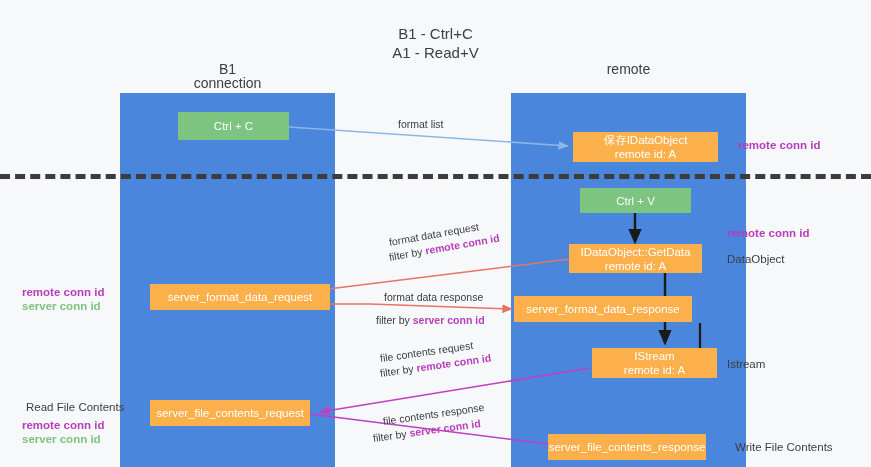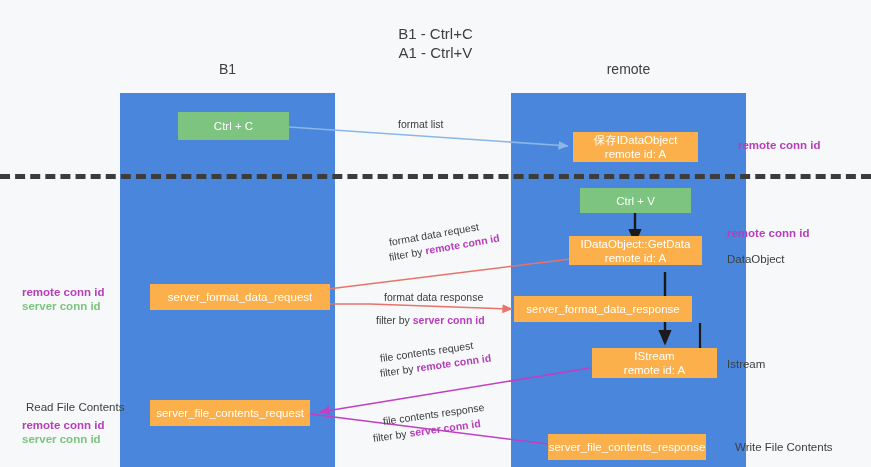--- a/index.html
+++ b/index.html
@@ -110,25 +110,26 @@
     pointer-events: none;
   }
 </style>
 </head>
 <body>
 
 <div id="stage">
 
   <div id="title" class="abs">
     <div>B1 - Ctrl+C</div>
-    <div>A1 - Ctrl+V</div>
+    <div>A1 - Read+V</div>
   </div>
 
   <div id="head-b1" class="abs col-head">
     <div>B1</div>
+    <div>connection</div>
   </div>
   <div id="head-a1" class="abs col-head">
     <div>remote</div>
   </div>
 
   <div id="lane-b1" class="abs lane"></div>
   <div id="lane-a1" class="abs lane"></div>
 
   <svg class="edges" viewBox="0 0 871 467">
     <defs>
@@ -160,30 +161,30 @@
 
     <line x1="590" y1="352" x2="320" y2="396" stroke="#c13fc1" stroke-width="1.6" marker-end="url(#ah-magenta)"></line>
 
     <line x1="310" y1="398" x2="580" y2="432" stroke="#c13fc1" stroke-width="1.6" marker-end="url(#ah-magenta)"></line>
   </svg>
 
   <div class="abs node green" style="left:178px; top:96px; width:111px; height:28px;">
     <span>Ctrl + C</span>
   </div>
 
-  <div class="abs node orange" style="left:573px; top:116px; width:125px; height:30px;">
+  <div class="abs node orange" style="left:573px; top:116px; width:145px; height:30px;">
     <span>保存IDataObject</span>
     <span class="l2">remote id: A</span>
   </div>
 
   <div class="abs node green" style="left:580px; top:172px; width:111px; height:25px;">
     <span>Ctrl + V</span>
   </div>
 
-  <div class="abs node orange" style="left:569px; top:220px; width:133px; height:29px;">
+  <div class="abs node orange" style="left:569px; top:228px; width:133px; height:29px;">
     <span>IDataObject::GetData</span>
     <span class="l2">remote id: A</span>
   </div>
 
   <div class="abs node orange" style="left:150px; top:268px; width:180px; height:26px;">
     <span>server_format_data_request</span>
   </div>
 
   <div class="abs node orange" style="left:514px; top:280px; width:178px; height:26px;">
     <span>server_format_data_response</span>

